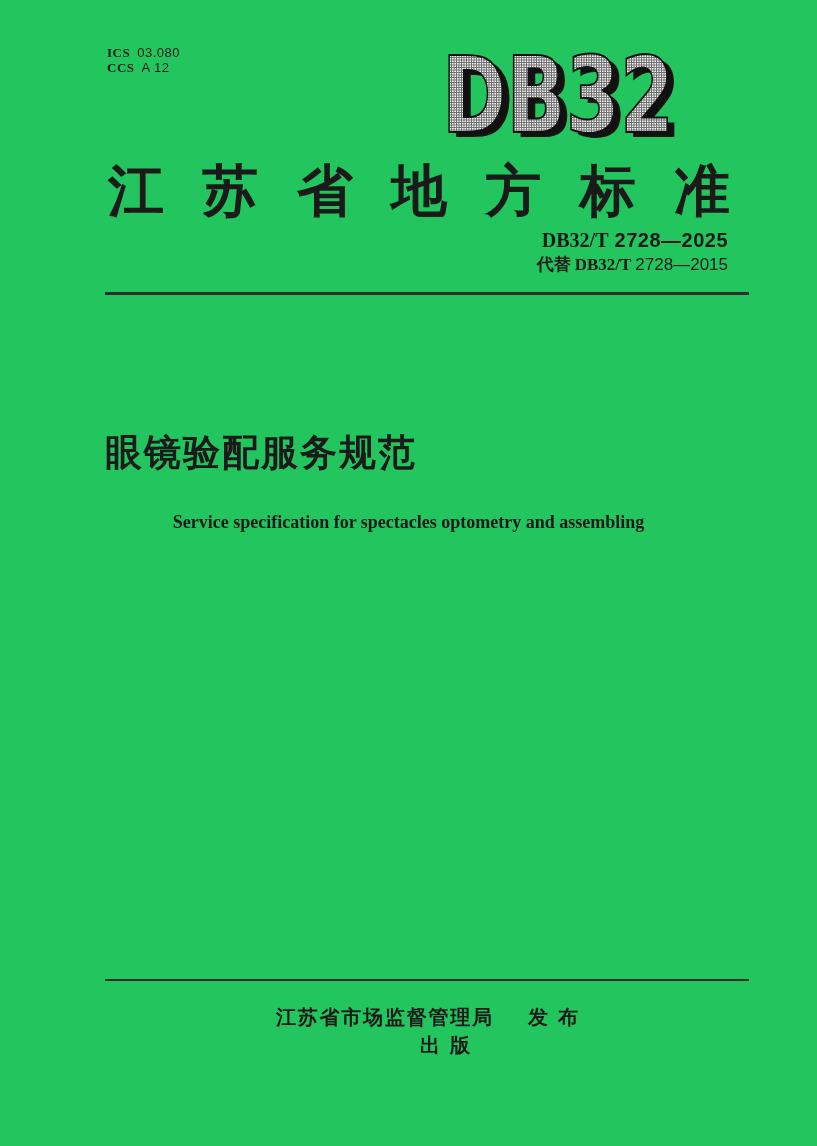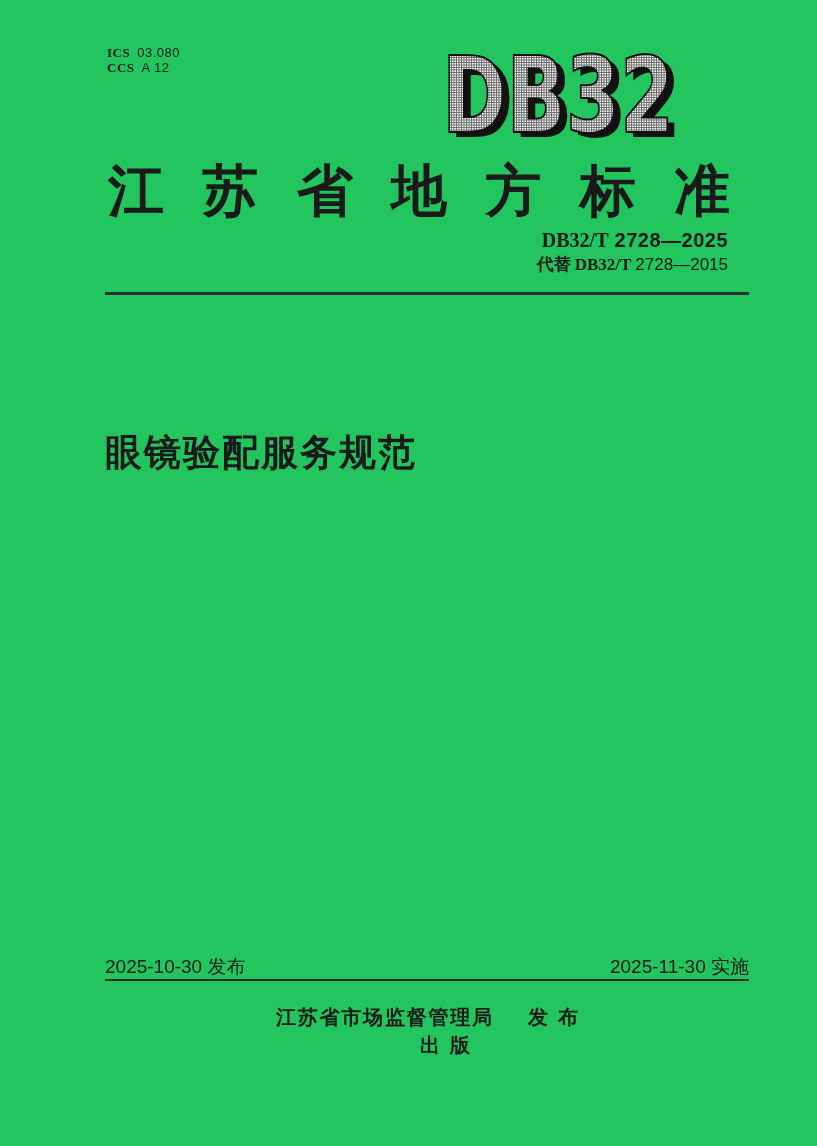--- a/index.html
+++ b/index.html
@@ -227,25 +227,22 @@
       <span class="code-prefix">DB32/T</span><span class="code-value">2728—2025</span>
     </div>
     <div class="replaces-line">
       <span class="replace-label">代替</span><span class="code-prefix">DB32/T</span><span class="code-value">2728—2015</span>
     </div>
   </div>
 
   <div class="rule rule-top"></div>
 
   <div class="doc-title-zh">眼镜验配服务规范</div>
-
-  <div class="dates-row">
-    <span>2025-10-30 发布</span>
-    <span>2025-11-30 实施</span>
-  </div>
+  <div class="doc-title-en">Service specification for spectacles optometry and assembling</div>
+
 
   <div class="rule rule-bottom"></div>
 
   <div class="publisher-block">
     <div class="publisher-row">
       <span class="publisher-name">江苏省市场监督管理局</span>
       <span class="publisher-gap"></span>
       <span class="publisher-role">发 布</span>
     </div>
     <div class="publisher-row">

